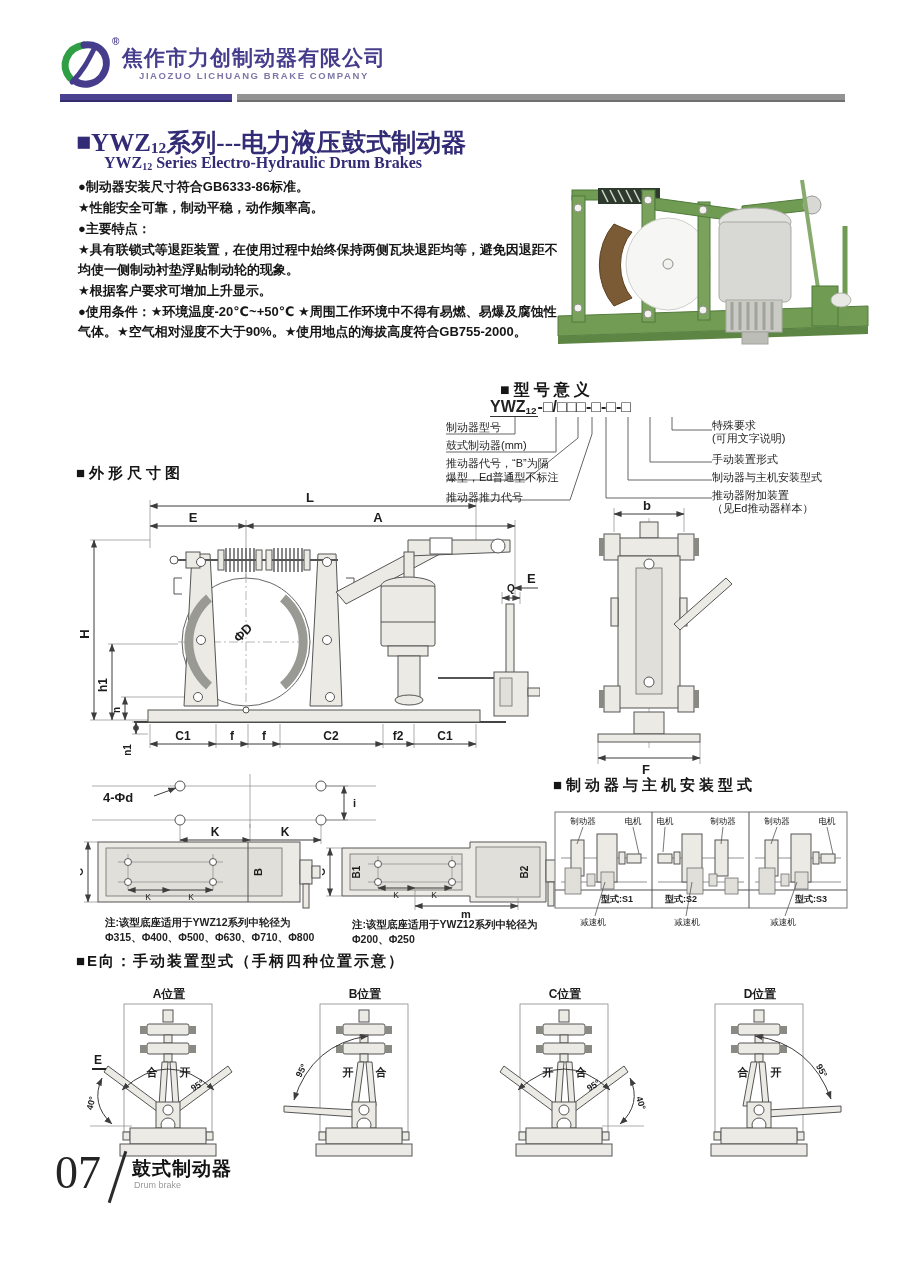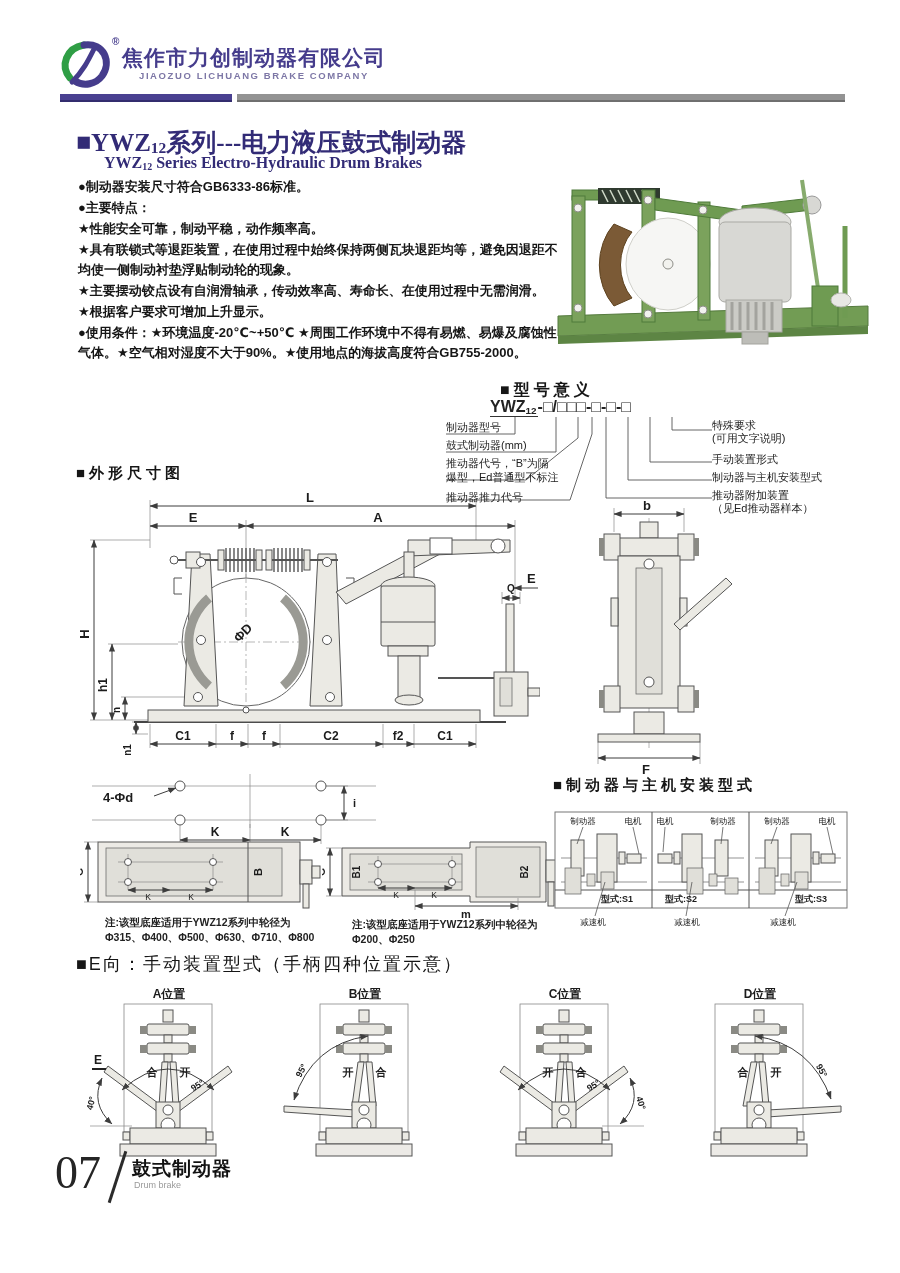--- a/index.html
+++ b/index.html
@@ -15,21 +15,21 @@
   
   .title-main{font-family:"Liberation Serif","DejaVu Serif",serif;font-size:25px;font-weight:bold;color:#322b76;white-space:nowrap}
   .title-sub{font-family:"Liberation Serif","DejaVu Serif",serif;font-size:16px;font-weight:bold;color:#322b76;white-space:nowrap}
   .sq{display:inline-block;vertical-align:1px}
   .subscript{font-size:62%;vertical-align:-2px}
   
   .features{width:482px;font-size:13px;line-height:20px;font-weight:600;color:#161616}
   .features div{margin:0 0 1px 0}
   
   .sec-h{font-size:15px;font-weight:bold;color:#161616;letter-spacing:4px;white-space:nowrap}
-  .sec-h2{font-size:18px;font-weight:normal;color:#161616;letter-spacing:2px;white-space:nowrap}
+  .sec-h2{font-size:15px;font-weight:bold;color:#161616;letter-spacing:2px;white-space:nowrap}
   
   .model-code{font-size:16px;font-weight:bold;color:#222;white-space:nowrap}
   .model-code .u{border-bottom:1.6px solid #333;padding:0 1px 1px 0}
   .mlab{font-size:11px;color:#222;white-space:nowrap}
   
   .note{font-size:10.5px;font-weight:600;color:#222;white-space:nowrap}
   
   .pg-num{font-family:"Liberation Serif","DejaVu Serif",serif;font-size:46px;font-weight:normal;color:#252525}
   .ft-cn{font-size:19px;font-weight:bold;color:#111;letter-spacing:1px;white-space:nowrap}
   .ft-en{font-size:9px;color:#9a9a9a;white-space:nowrap}
@@ -76,24 +76,23 @@
 
   <div class="abs title-main" style="left:76px;top:126px">
     <span class="sq">■</span><span>YWZ</span><span class="subscript">12</span><span>系列---电力液压鼓式制动器</span>
   </div>
   <div class="abs title-sub" style="left:104px;top:154px">
     <span>YWZ</span><span class="subscript">12</span><span> Series Electro-Hydraulic Drum Brakes</span>
   </div>
 
   <div class="abs features" style="left:78px;top:177px">
     <div>●制动器安装尺寸符合GB6333-86标准。</div>
+    <div>★性能安全可靠，制动平稳，动作频率高。</div>
     <div>●主要特点：</div>
-    <div>★性能安全可靠，制动平稳，动作频率高。</div>
     <div>★具有联锁式等退距装置，在使用过程中始终保持两侧瓦块退距均等，避免因退距不均使一侧制动衬垫浮贴制动轮的现象。</div>
-    <div>★主要摆动铰点设有自润滑轴承，传动效率高、寿命长、在使用过程中无需润滑。</div>
     <div>★根据客户要求可增加上升显示。</div>
     <div>●使用条件：★环境温度-20℃~+50℃ ★周围工作环境中不得有易燃、易爆及腐蚀性气体。★空气相对湿度不大于90%。★使用地点的海拔高度符合GB755-2000。</div>
   </div>
 
   <svg class="abs" style="left:550px;top:168px" width="325" height="205" viewBox="0 0 325 205">
     <polygon points="8,148 318,138 318,158 8,168" fill="#729c54" stroke="#557a3e"></polygon>
     <polygon points="8,168 318,158 318,166 8,176" fill="#5d8544"></polygon>
     <rect x="22" y="22" width="83" height="10" fill="#6f9b52" stroke="#4f7a3a"></rect>
     <rect x="48" y="20" width="62" height="16" fill="#2f3a2f"></rect>
     <g stroke="#cfd8c8" stroke-width="1.5">

